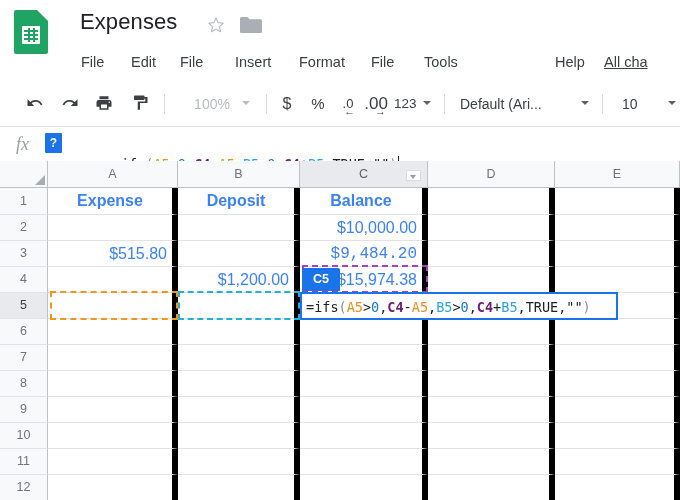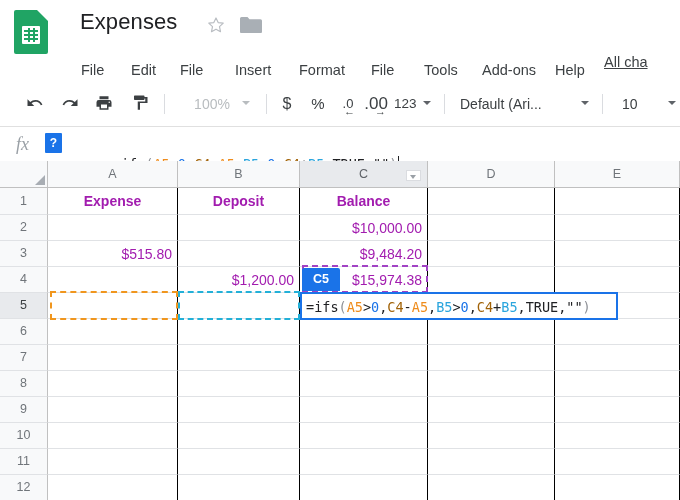--- a/index.html
+++ b/index.html
@@ -88,21 +88,21 @@
 
   
   .menubar {
     position: absolute;
     left: 0; top: 48px;
     width: 680px; height: 32px;
     white-space: nowrap;
   }
   .menu-item {
     position: absolute;
-    top: 8px;
+    top: 0;
     height: 28px;
     line-height: 28px;
     font-size: 14.5px;
     color: #3c4043;
     padding: 0 1px;
     cursor: default;
   }
   .menu-link {
     position: absolute;
     top: 0;
@@ -207,21 +207,21 @@
     height: 15px;
     background: #202124;
     vertical-align: -2px;
     margin-left: 0px;
   }
 
   
   .t-plain { color: #202124; }
   .t-paren { color: #8e9197; }
   .t-orange{ color: #ef8c1c; }
-  .t-purple{ color: #a16207; }
+  .t-purple{ color: #701a75; font-weight: bold; }
   .t-blue  { color: #2aa5dd; }
   .t-num   { color: #1a73e8; }
 
   
   .grid {
     position: absolute;
     left: 0; top: 161px;
     width: 680px; height: 339px;
     background: #ffffff;
     overflow: hidden;
@@ -291,25 +291,25 @@
     text-align: center;
   }
   .rowhead.active {
     background: #e8eaed;
     color: #3c4043;
   }
 
   .cell {
     position: absolute;
     box-sizing: border-box;
-    border-right: 1px solid #000000;
+    border-right: 6px solid #000000;
     border-bottom: 1px solid #e0e2e5;
     background: transparent;
-    font-size: 14px;
-    color: #a21caf;
+    font-size: 16px;
+    color: #3b82f6;
     overflow: hidden;
     white-space: nowrap;
   }
   .cell .cv {
     position: absolute;
     right: 5px;
     top: 50%;
     transform: translateY(-50%);
   }
   .cell.hdr .cv {
@@ -388,21 +388,20 @@
   </div>
 
   <div class="menubar">
     <div class="menu-item" style="left:80px">File</div>
     <div class="menu-item" style="left:130px">Edit</div>
     <div class="menu-item" style="left:179px">File</div>
     <div class="menu-item" style="left:234px">Insert</div>
     <div class="menu-item" style="left:298px">Format</div>
     <div class="menu-item" style="left:370px">File</div>
     <div class="menu-item" style="left:423px">Tools</div>
-    <div class="menu-item" style="left:481px">Add-ons</div>
     <div class="menu-item" style="left:554px">Help</div>
     <div class="menu-link" style="left:604px;width:76px">All cha</div>
   </div>
 
   <div class="toolbar">
 
     <div class="tb-btn" style="left:24px;width:22px">
       <svg width="18" height="18" viewBox="0 0 24 24" style="vertical-align:-3px">
         <path d="M12.5 8c-2.6 0-5 1-6.8 2.6L2 7v9h9l-3.6-3.6A7.5 7.5 0 0119.7 15l2.2-.7A10 10 0 0012.5 8z" fill="#3c4043"></path>
       </svg>
@@ -505,21 +504,21 @@
         <div class="cell" style="left: 178px; top: 54px; width: 122px; height: 26px;"></div>
         <div class="cell" style="left: 300px; top: 54px; width: 128px; height: 26px;">
           <span class="cv">$10,000.00</span>
         </div>
         <div class="cell" style="left: 428px; top: 54px; width: 127px; height: 26px;"></div>
         <div class="cell" style="left: 555px; top: 54px; width: 125px; height: 26px;"></div>
         <div class="cell" style="left: 48px; top: 80px; width: 130px; height: 26px;">
           <span class="cv">$515.80</span>
         </div>
         <div class="cell" style="left: 178px; top: 80px; width: 122px; height: 26px;"></div>
-        <div class="cell" style="left: 300px; top: 80px; width: 128px; height: 26px;">
+        <div class="cell" style="left: 300px; top: 80px; width: 128px; height: 26px; font-family: Liberation Mono, monospace;">
           <span class="cv">$9,484.20</span>
         </div>
         <div class="cell" style="left: 428px; top: 80px; width: 127px; height: 26px;"></div>
         <div class="cell" style="left: 555px; top: 80px; width: 125px; height: 26px;"></div>
         <div class="cell" style="left: 48px; top: 106px; width: 130px; height: 26px;"></div>
         <div class="cell" style="left: 178px; top: 106px; width: 122px; height: 26px;">
           <span class="cv">$1,200.00</span>
         </div>
         <div class="cell" style="left: 300px; top: 106px; width: 128px; height: 26px;">
           <span class="cv">$15,974.38</span>

